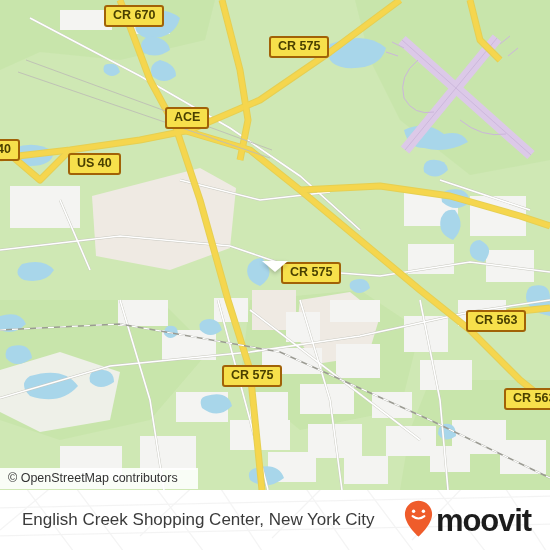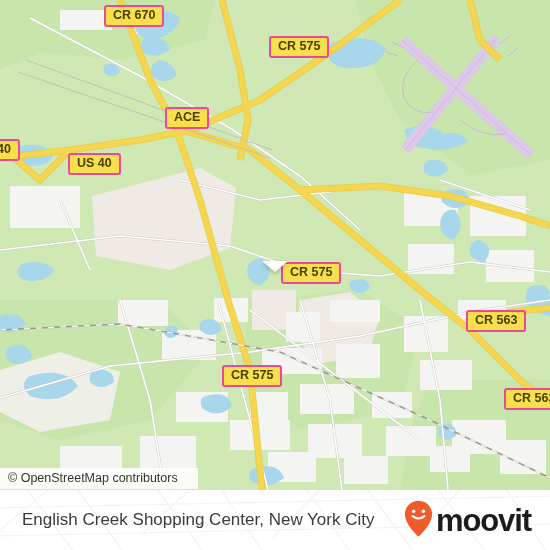--- a/index.html
+++ b/index.html
@@ -63,21 +63,21 @@
     display:flex;align-items:center;gap:3px;
   }
   #brand-name{
     font-size:31px;font-weight:bold;color:#1c1c1c;
     letter-spacing:-1.1px;line-height:1;
   }
 
   
   .shield{
     position:absolute;
-    background:#f7e04b;border:2px solid #ec4899;border-radius:3px;
+    background:#f7e04b;border:2px solid #a16207;border-radius:3px;
     color:#4a4000;font-size:12.5px;font-weight:bold;
     padding:2px 7px 3px 7px;white-space:nowrap;line-height:1;
     box-sizing:border-box;
   }
 </style>
 </head>
 <body>
 
 <div id="app">
 

